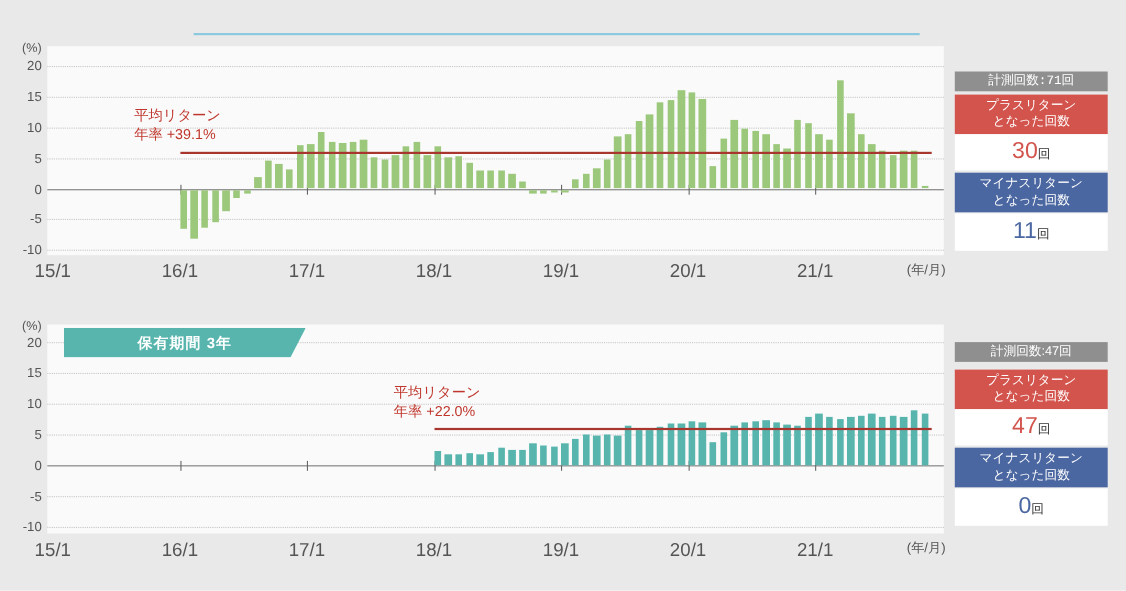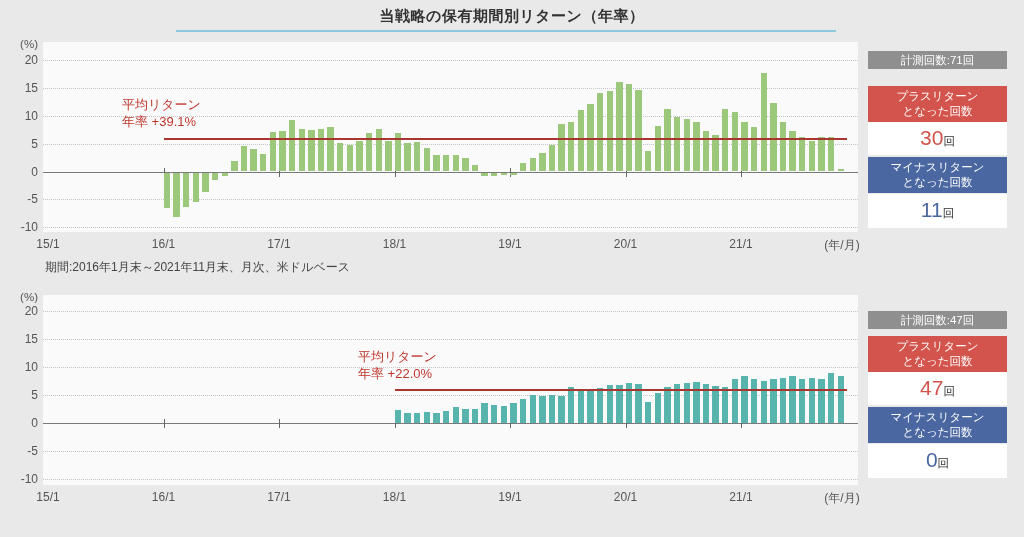--- a/index.html
+++ b/index.html
@@ -11,21 +11,21 @@
   }
   .abs{position:absolute;}
   .page-title{top:7px;left:0;width:100%;text-align:center;font-size:15px;font-weight:bold;color:#333;letter-spacing:.5px;}
   .title-underline{top:30px;left:176px;width:660px;height:2px;background:#8cc9de;}
   .plot{background:#fafafa;}
   .grid{height:0;border-top:1px dotted #c6c6c6;left:0;width:100%;}
   .zero{height:1px;background:#7a7a7a;left:0;width:100%;}
   .yeartick{width:1px;height:9px;background:#666;}
   .ylab{font-size:12px;color:#555;text-align:right;width:38px;left:0;line-height:14px;}
   .yunit{font-size:11.5px;color:#555;text-align:right;width:38px;left:0;}
-  .xlab{font-size:12px;color:#555;text-align:center;width:60px;}
+  .xlab{font-size:17px;color:#555;text-align:center;width:60px;}
   .xunit{font-size:12px;color:#555;text-align:center;width:80px;}
   .bar{width:6.4px;}
   .avg-line{height:2.5px;}
   .banner{height:27px;width:220px;color:#fff;font-size:13.5px;font-weight:bold;text-align:center;line-height:27px;letter-spacing:1px;
           clip-path:polygon(0 0,100% 0,calc(100% - 14px) 100%,0 100%);}
   .banner-1{left:58px;top:45px;}
   .banner-2{left:58px;top:298px;}
   .avg-text{font-size:13px;line-height:16.5px;color:#bf362c;white-space:nowrap;}
   .avg-text-1{left:122px;top:97px;}
   .avg-text-2{left:358px;top:349px;}
@@ -40,21 +40,20 @@
   .panel-count{background:#fff;text-align:center;font-size:21px;line-height:32px;height:33px;}
   .count-plus{color:#d2544c;}
   .count-minus{color:#4b67a1;}
   .count-unit{font-size:11.5px;color:#333;}
 </style>
 </head>
 <body>
 
 <div id="stage">
 
-  <div class="abs page-title">当戦略の保有期間別リターン（年率）</div>
   <div class="abs title-underline"></div>
 
   <div class="abs plot" id="plot-0" style="left:43px;top:42px;width:815px;height:190px;">
       <div class="grid abs" style="top: 17.9px;"></div>
       <div class="grid abs" style="top: 45.8px;"></div>
       <div class="grid abs" style="top: 73.7px;"></div>
       <div class="grid abs" style="top: 101.6px;"></div>
       <div class="zero abs" style="top: 129.5px;"></div>
       <div class="grid abs" style="top: 157.4px;"></div>
       <div class="grid abs" style="top: 185.3px;"></div>
@@ -134,21 +133,20 @@
       <div class="bar abs" style="left: 765.675px; background: rgb(156, 200, 124); top: 99.368px; height: 30.132px;"></div>
       <div class="bar abs" style="left: 775.3px; background: rgb(156, 200, 124); top: 94.904px; height: 34.596px;"></div>
       <div class="bar abs" style="left: 784.925px; background: rgb(156, 200, 124); top: 95.462px; height: 34.038px;"></div>
       <div class="bar abs" style="left: 794.55px; background: rgb(156, 200, 124); top: 126.71px; height: 2.79px;"></div>
       <div class="avg-line abs" style="left: 120.5px; width: 683.5px; top: 95.578px; background: rgb(168, 54, 46);"></div>
     </div>
   <div class="abs avg-text avg-text-1">
     <div>平均リターン</div>
     <div>年率 +39.1%</div>
   </div>
-  <div class="abs footnote footnote-1">期間:2016年1月末～2021年11月末、月次、米ドルベース</div>
 
   <div class="abs plot" id="plot-1" style="left:43px;top:295px;width:815px;height:190px;">
       <div class="grid abs" style="top: 16.4px;"></div>
       <div class="grid abs" style="top: 44.3px;"></div>
       <div class="grid abs" style="top: 72.2px;"></div>
       <div class="grid abs" style="top: 100.1px;"></div>
       <div class="zero abs" style="top: 128px;"></div>
       <div class="grid abs" style="top: 155.9px;"></div>
       <div class="grid abs" style="top: 183.8px;"></div>
       <div class="yeartick abs" style="left: 120.5px; top: 124px;"></div>
@@ -199,27 +197,28 @@
       <div class="bar abs" style="left: 727.175px; background: rgb(87, 181, 174); top: 84.476px; height: 43.524px;"></div>
       <div class="bar abs" style="left: 736.8px; background: rgb(87, 181, 174); top: 82.802px; height: 45.198px;"></div>
       <div class="bar abs" style="left: 746.425px; background: rgb(87, 181, 174); top: 81.128px; height: 46.872px;"></div>
       <div class="bar abs" style="left: 756.05px; background: rgb(87, 181, 174); top: 84.476px; height: 43.524px;"></div>
       <div class="bar abs" style="left: 765.675px; background: rgb(87, 181, 174); top: 82.802px; height: 45.198px;"></div>
       <div class="bar abs" style="left: 775.3px; background: rgb(87, 181, 174); top: 83.918px; height: 44.082px;"></div>
       <div class="bar abs" style="left: 784.925px; background: rgb(87, 181, 174); top: 78.338px; height: 49.662px;"></div>
       <div class="bar abs" style="left: 794.55px; background: rgb(87, 181, 174); top: 80.57px; height: 47.43px;"></div>
       <div class="avg-line abs" style="left: 351.5px; width: 452.5px; top: 93.52px; background: rgb(168, 54, 46);"></div>
     </div>
+  <div class="abs banner banner-2" style="background: rgb(87, 181, 174);">保有期間 3年</div>
   <div class="abs avg-text avg-text-2">
     <div>平均リターン</div>
     <div>年率 +22.0%</div>
   </div>
 
   <div>
-    <div class="abs panel panel-head" style="top:51px;">計測回数:71回</div>
+    <div class="abs panel panel-head" style="top:65px;font-family:Liberation Mono, monospace;">計測回数:71回</div>
     <div class="abs panel panel-label panel-plus" style="top:86px;">
       <div>プラスリターン</div>
       <div>となった回数</div>
     </div>
     <div class="abs panel panel-count" style="top:122px;">
       <span class="count-plus">30</span><span class="count-unit">回</span>
     </div>
     <div class="abs panel panel-label panel-minus" style="top:157px;">
       <div>マイナスリターン</div>
       <div>となった回数</div>

